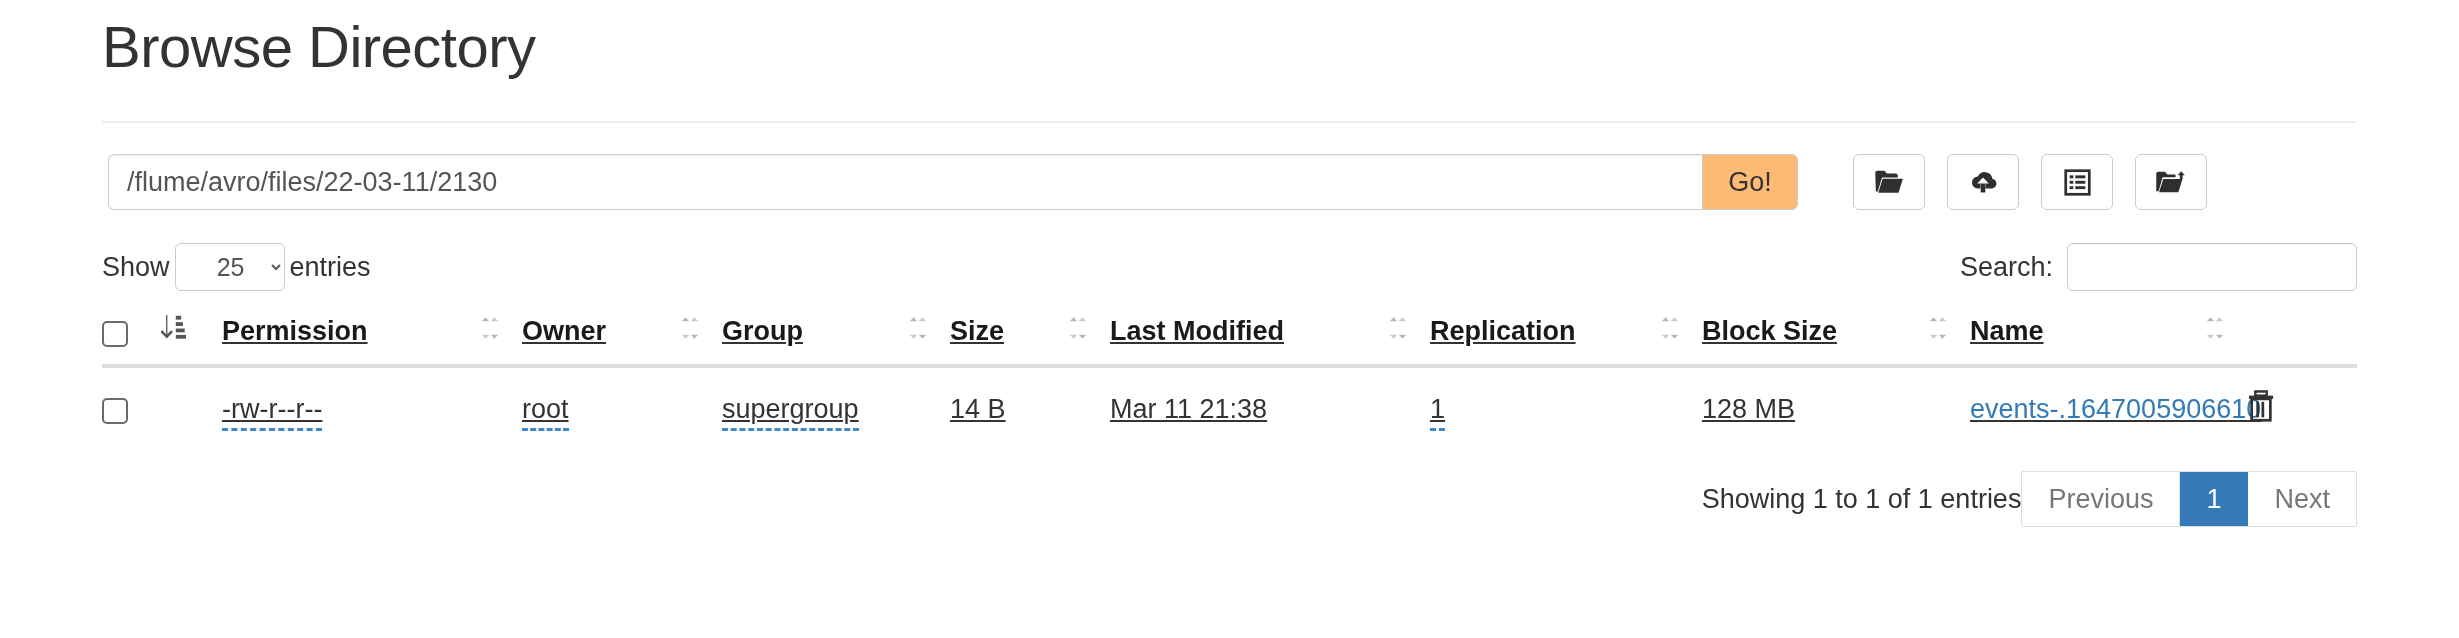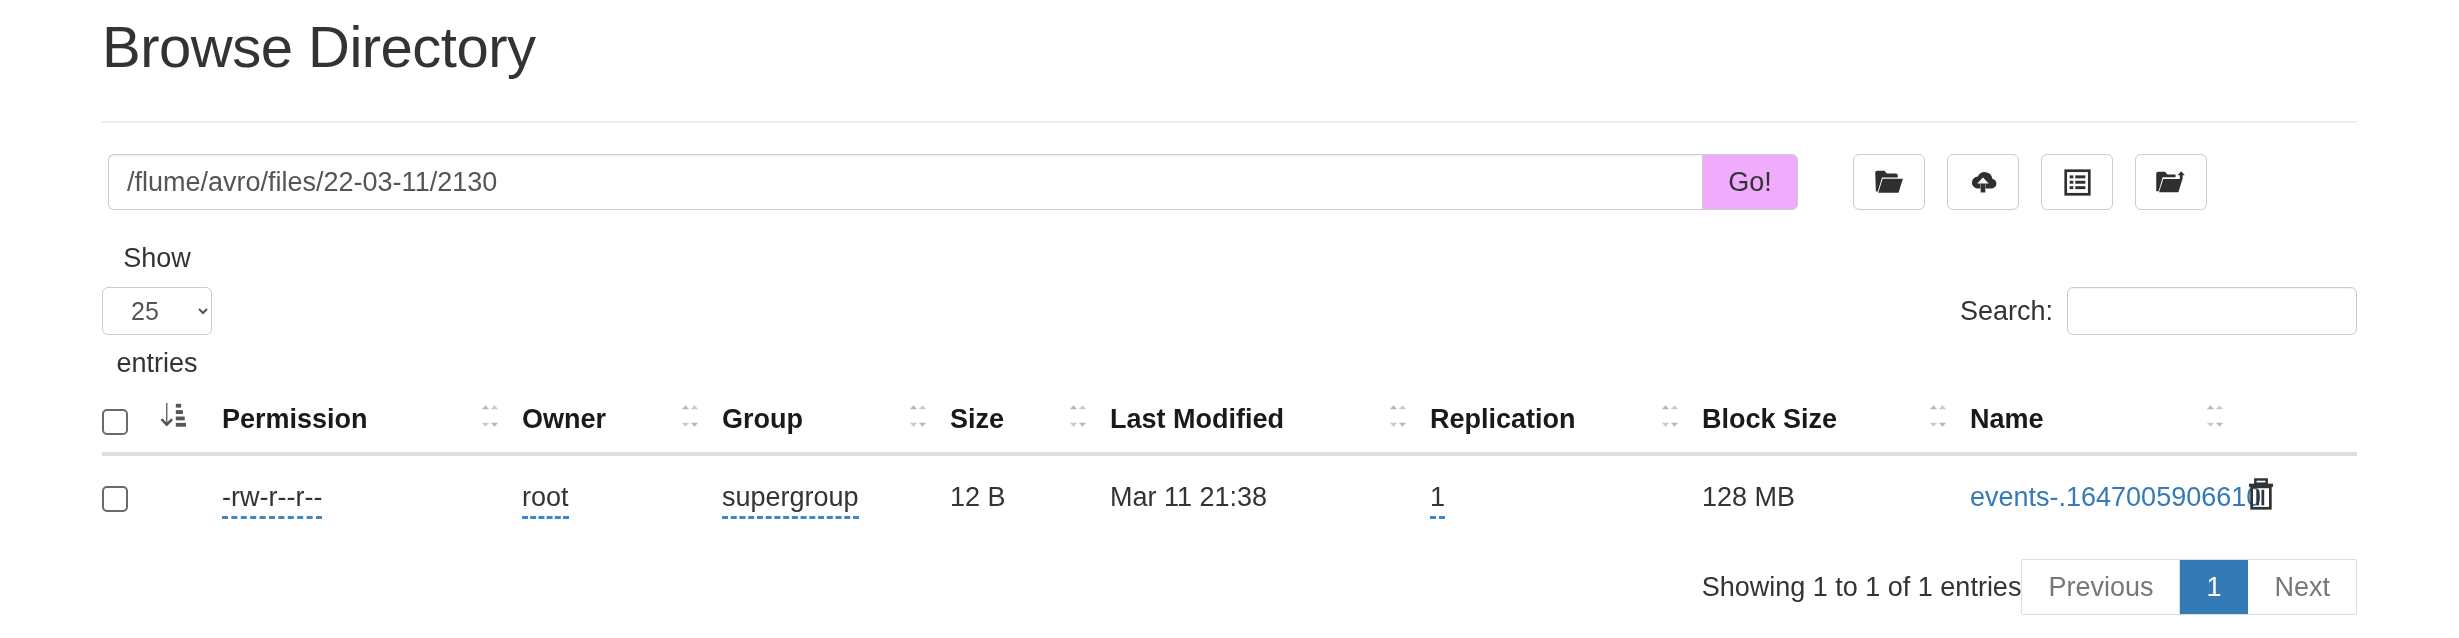--- a/index.html
+++ b/index.html
@@ -65,21 +65,21 @@
     background: #ffffff;
     outline: none;
     box-shadow: inset 0 1px 1px rgba(0,0,0,.06);
   }
   .go-btn {
     width: 96px;
     height: 56px;
     box-sizing: border-box;
     border: 1px solid #cccccc;
     border-radius: 0 6px 6px 0;
-    background: #f0abfc;
+    background: #fdba74;
     color: #333333;
     font-size: 27px;
     font-family: "Liberation Sans", sans-serif;
     cursor: pointer;
     padding: 0;
     line-height: 54px;
   }
   .toolbar {
     display: flex;
     align-items: center;
@@ -106,37 +106,37 @@
     display: flex;
     align-items: center;
     justify-content: space-between;
     margin-top: 33px;
     font-size: 27px;
     color: #333333;
   }
   .show-entries {
     display: flex;
     align-items: center;
-    gap: 13px;
+    gap: 5px;
     white-space: nowrap;
-    flex-direction: column;
   }
   .entries-select {
     height: 48px;
     box-sizing: border-box;
     border: 1px solid #cccccc;
     border-radius: 6px;
     background: #ffffff;
     font-size: 25px;
     font-family: "Liberation Sans", sans-serif;
     color: #555555;
     padding: 0 10px 0 24px;
     width: 110px;
     cursor: pointer;
     outline: none;
+    text-align: center;
   }
   .search-wrap {
     display: flex;
     align-items: center;
     gap: 14px;
     white-space: nowrap;
   }
   .search-input {
     width: 290px;
     height: 48px;
@@ -151,20 +151,21 @@
     outline: none;
     box-shadow: inset 0 1px 1px rgba(0,0,0,.05);
   }
 
   
   table.files {
     width: 100%;
     border-collapse: collapse;
     margin-top: 22px;
     table-layout: fixed;
+    text-decoration: underline;
   }
   table.files th {
     text-align: left;
     font-size: 27px;
     font-weight: bold;
     color: #1a1a1a;
     padding: 0 0 16px 0;
     border-bottom: 4px solid #dddddd;
     vertical-align: bottom;
     white-space: nowrap;
@@ -474,21 +475,21 @@
         <td></td>
         <td>
           <span class="editable">-rw-r--r--</span>
         </td>
         <td>
           <span class="editable">root</span>
         </td>
         <td>
           <span class="editable">supergroup</span>
         </td>
-        <td>12 B</td>
+        <td>14 B</td>
         <td>Mar 11 21:38</td>
         <td>
           <span class="editable">1</span>
         </td>
         <td>128 MB</td>
         <td>
           <span class="file-link">events-.1647005906610</span>
         </td>
         <td class="trash-cell">
           <button class="trash-btn">

